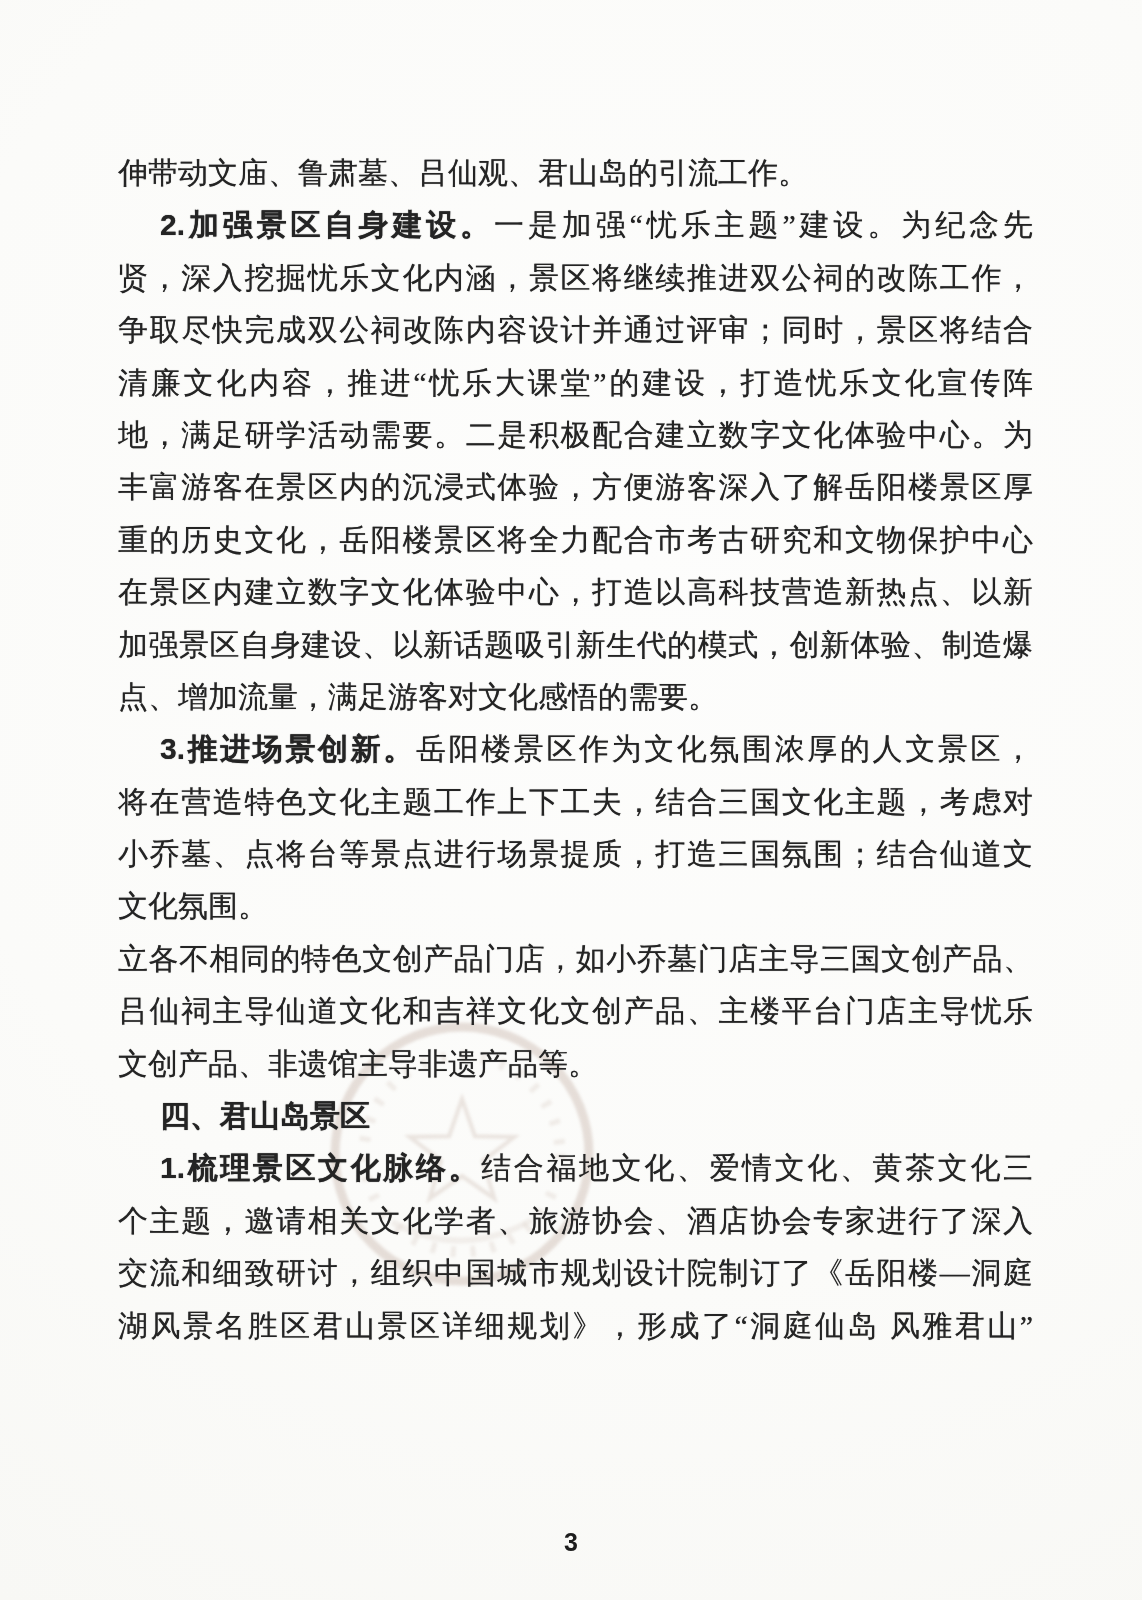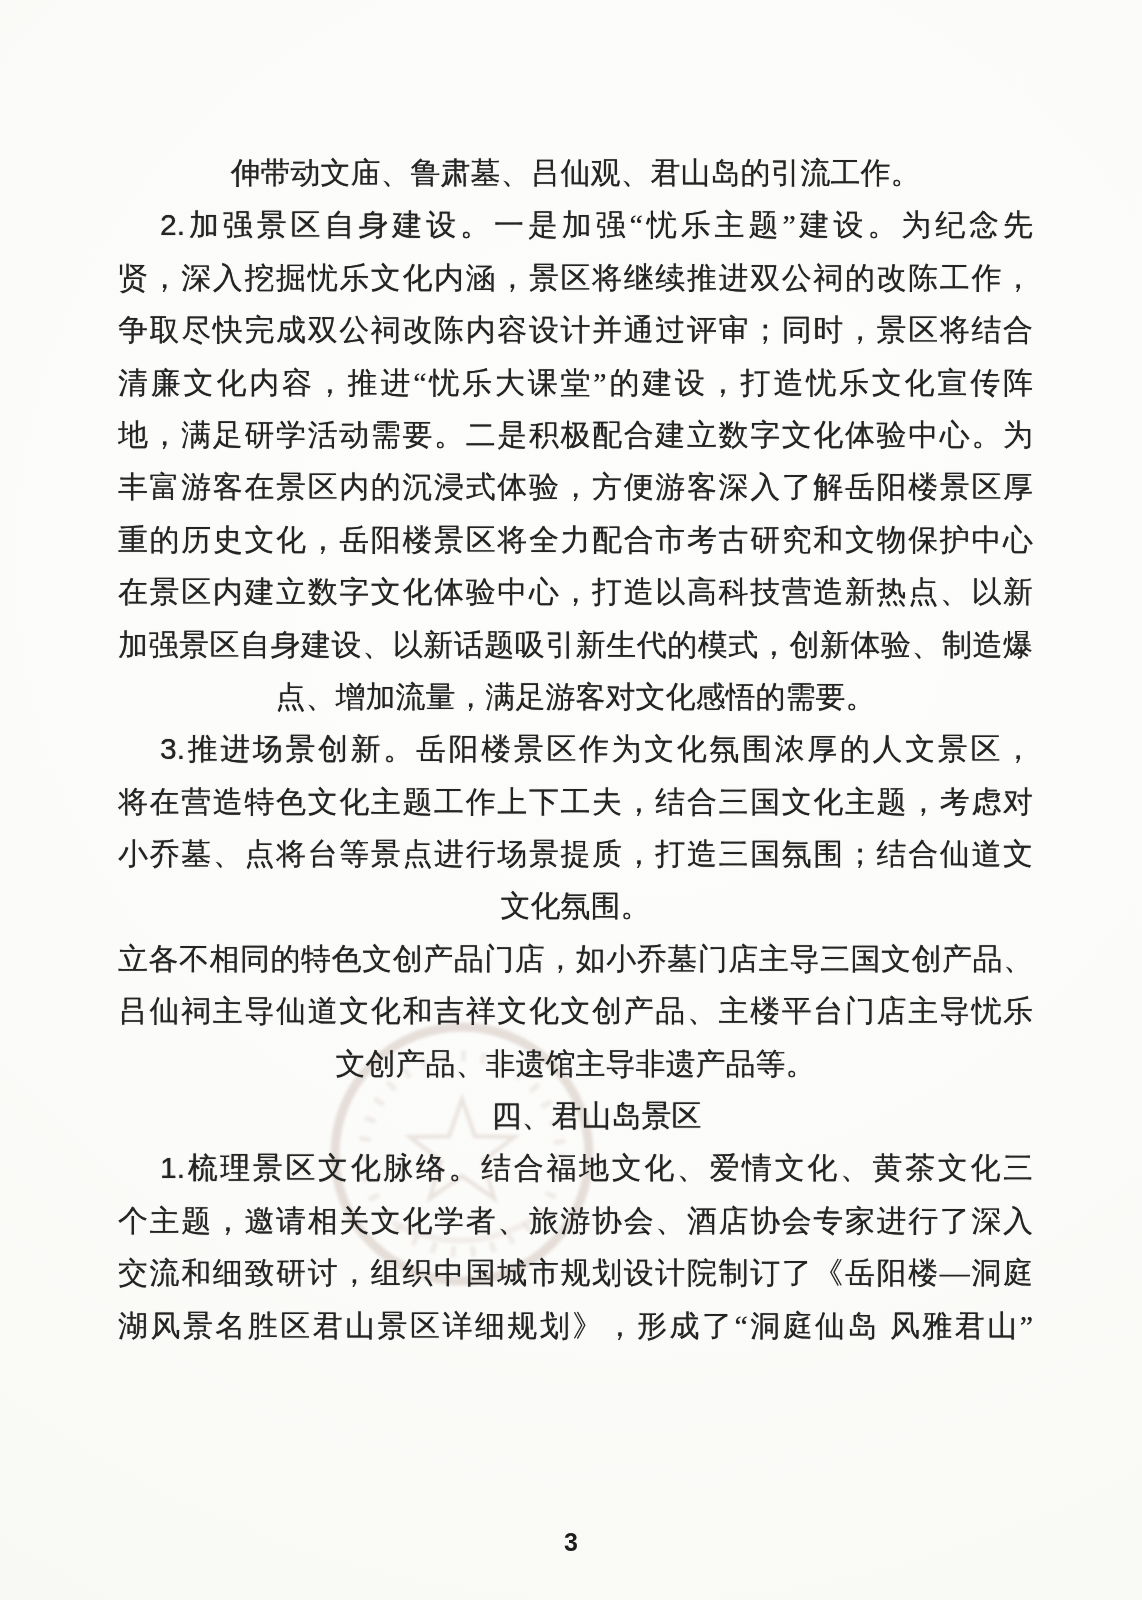--- a/index.html
+++ b/index.html
@@ -17,31 +17,31 @@
     position: absolute;
     left: 118px;
     top: 147px;
     width: 915px;
   }
   .line {
     height: 52.4px;
     line-height: 52.4px;
     font-size: 30px;
     white-space: pre-wrap;
-    text-align: center;
+    text-align: left;
     color: #242424;
     text-shadow: 0 0 0.7px rgba(50,50,50,0.75);
   }
   .line.full {
     text-align: justify;
     text-align-last: justify;
   }
   .line.indent { text-indent: 42px; }
   .seg.bold {
-    font-weight: 400;
+    font-weight: 700;
     font-family: "Liberation Sans", "DejaVu Sans", sans-serif;
     text-shadow: 0 0 0.9px rgba(30,30,30,0.85);
   }
   .seal {
     position: absolute;
     left: 322px;
     top: 1002px;
     z-index: 0;
     pointer-events: none;
   }

